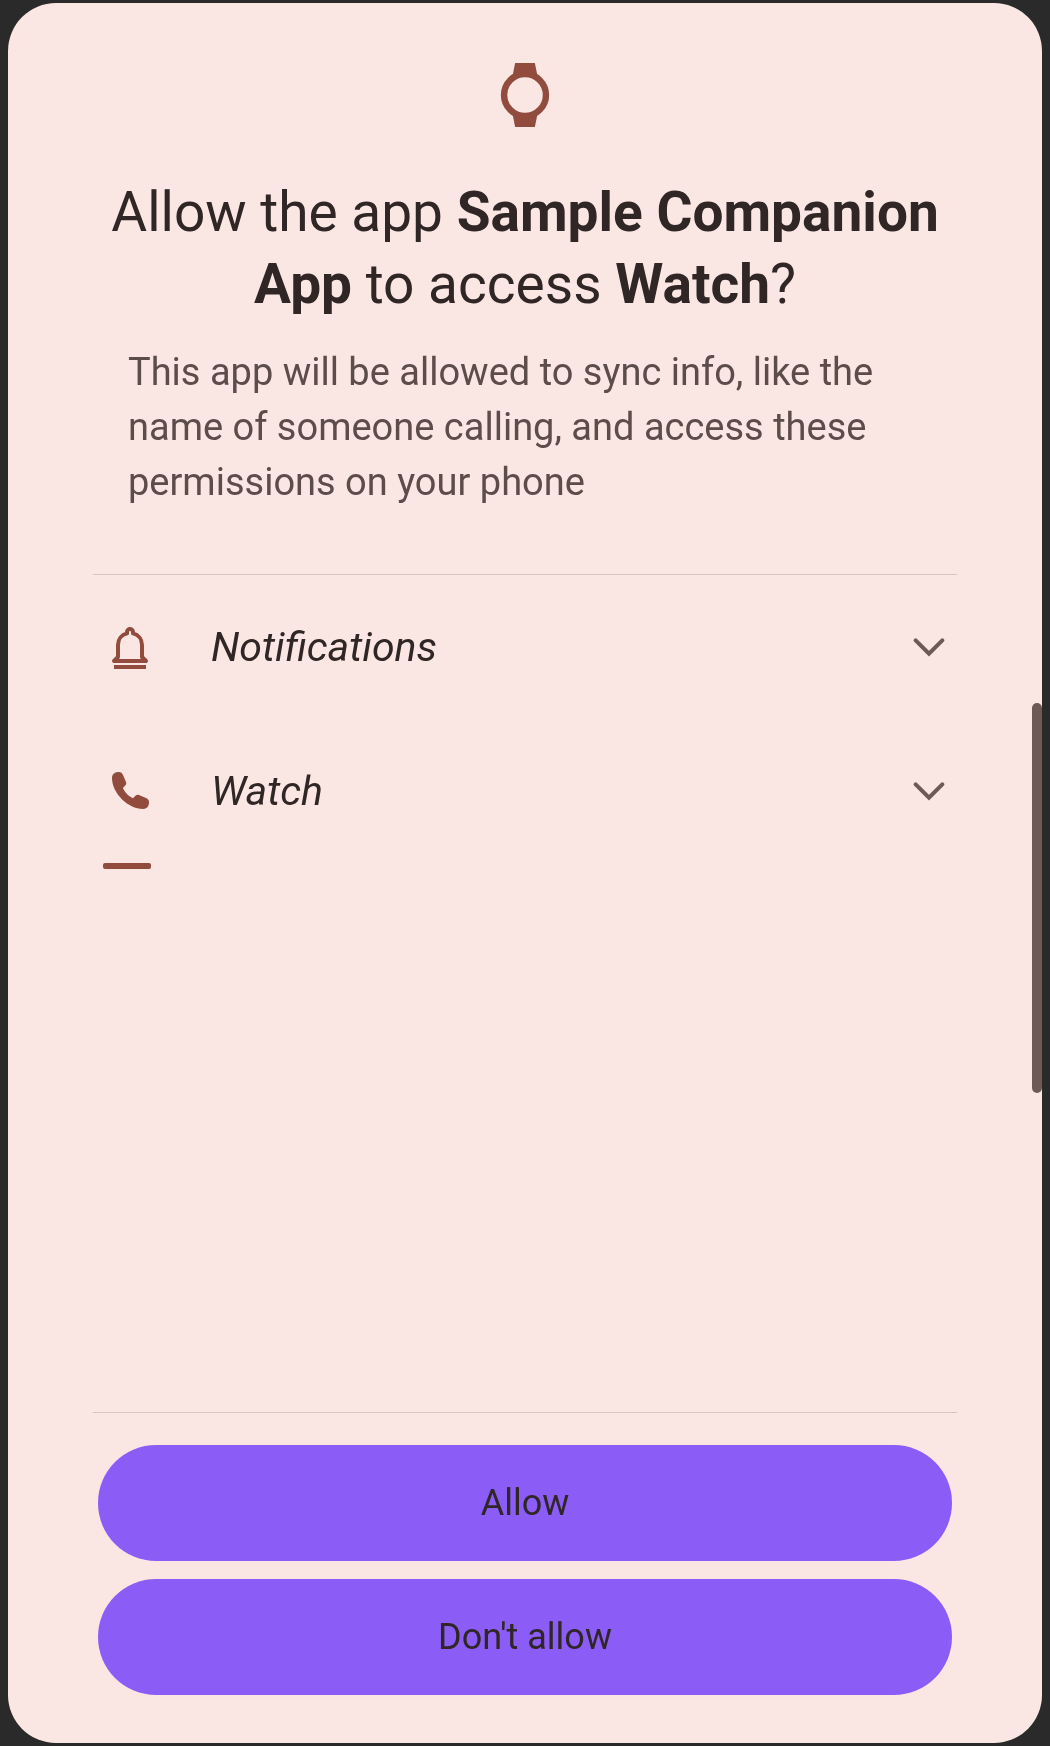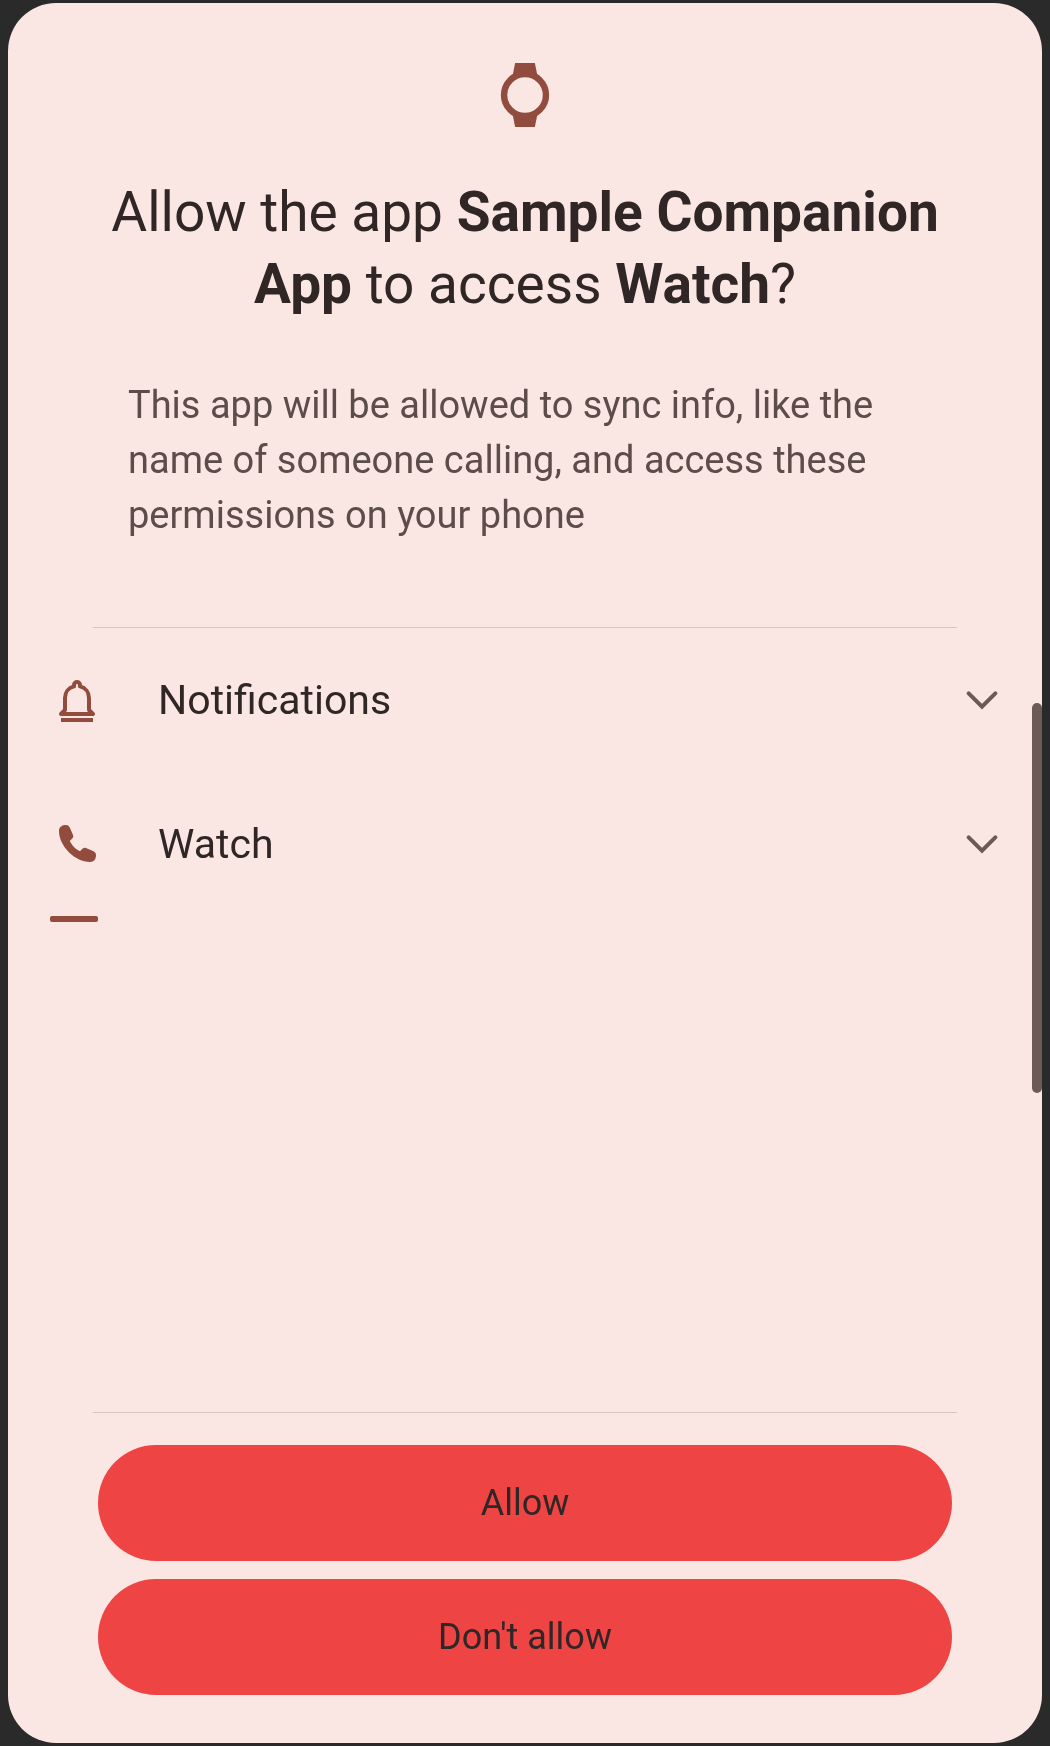--- a/index.html
+++ b/index.html
@@ -35,42 +35,43 @@
       width: 60px;
       height: 74px;
     }
     .title {
       text-align: center;
       font-size: 55px;
       color: #2f2625;
       font-weight: 400;
       line-height: 1.3;
       padding: 0 60px;
-      margin-bottom: 58px;
+      margin-bottom: 25px;
     }
     .title .bold {
       font-weight: 700;
     }
     .description {
       font-size: 38px;
       color: #5c4c4a;
       font-weight: 400;
       line-height: 1.45;
       padding: 0 120px;
-      margin-bottom: 84px;
+      margin-bottom: 64px;
     }
     .divider {
       height: 1px;
       background: #d8c5c0;
       margin: 0 85px;
     }
     .perm-list {
-      padding: 0 42px;
+      padding: 0 95px;
       flex: 1;
       overflow: hidden;
+      font-style: italic;
     }
     .perm-item {
       display: flex;
       align-items: center;
       height: 144px;
       cursor: pointer;
     }
     .perm-icon {
       width: 54px;
       height: 54px;
@@ -119,21 +120,21 @@
       margin: 0 85px;
     }
     .buttons {
       padding: 32px 90px 48px 90px;
       display: flex;
       flex-direction: column;
       gap: 18px;
     }
     .btn {
       height: 116px;
-      background: #ef4444;
+      background: #8b5cf6;
       border: none;
       border-radius: 58px;
       font-size: 36px;
       color: #2f2625;
       font-weight: 400;
       cursor: pointer;
       font-family: inherit;
     }
     .scrollbar {
       position: absolute;

